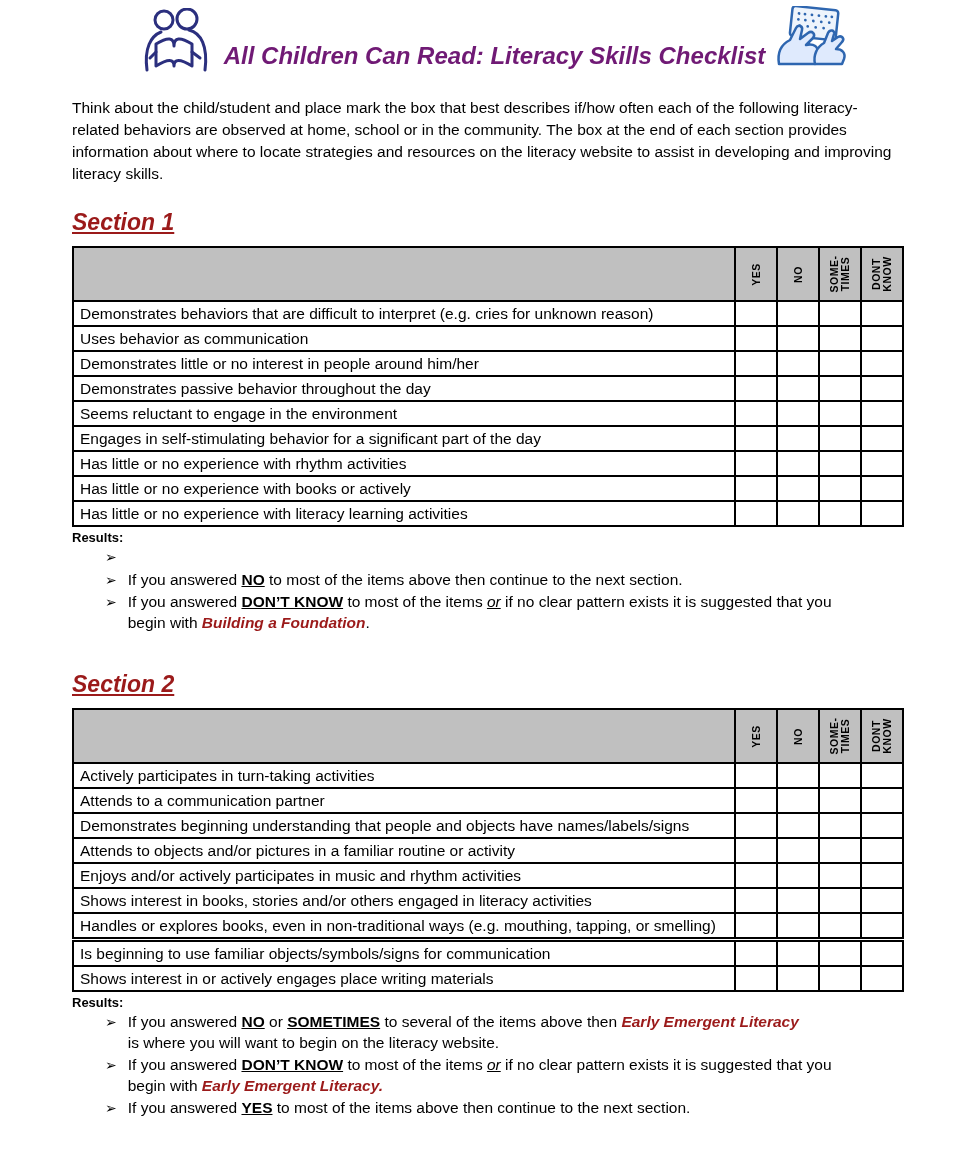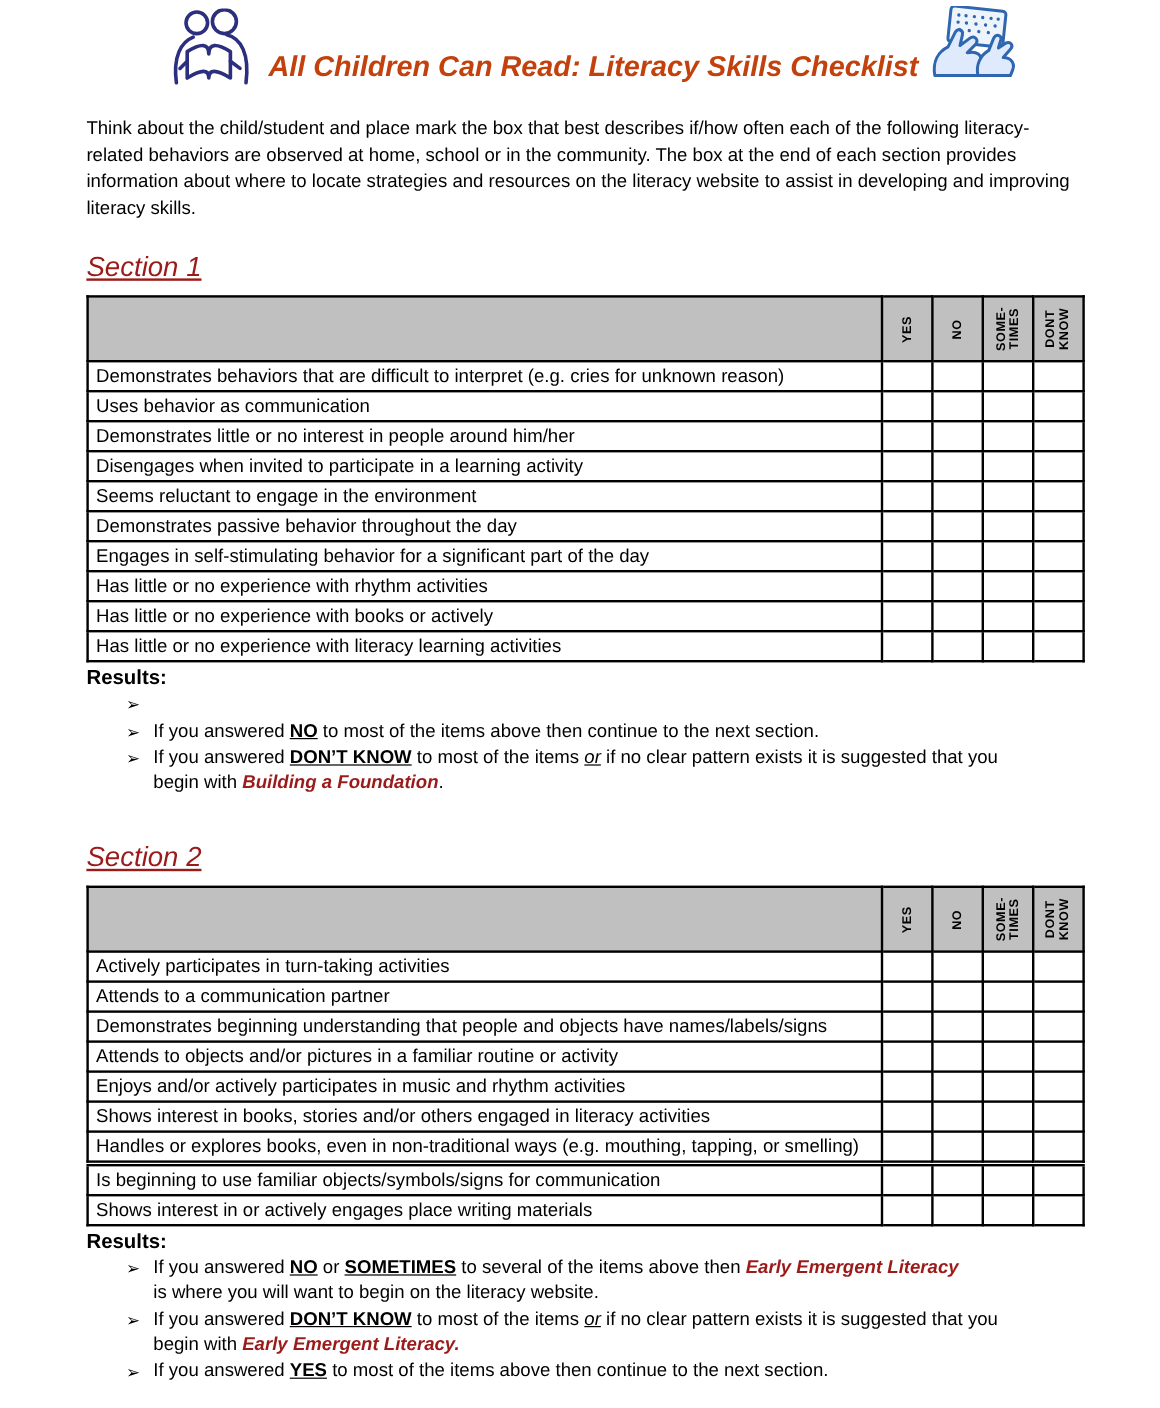--- a/index.html
+++ b/index.html
@@ -8,29 +8,29 @@
     width:967px; min-height:1173px;
     font-family:"Liberation Sans", sans-serif;
     color:#000;
   }
   .page { padding:4px 60px 10px 72px; }
 
   
   .title-row { display:flex; align-items:flex-end; justify-content:center; gap:6px; height:72px; margin-bottom:4px; }
   .title-text {
     font-size:24px; font-weight:bold; font-style:italic;
-    color:#c2410c; padding-bottom:6px; white-space:nowrap;
+    color:#701a75; padding-bottom:6px; white-space:nowrap;
   }
   .icon-left  { margin-bottom:0; }
   .icon-right { margin-bottom:6px; }
 
   .intro { font-size:15.5px; line-height:22px; width:833px; margin:21px 0 10px; }
 
   .section-heading {
-    font-size:23px; font-weight:normal; font-style:italic;
+    font-size:23px; font-weight:bold; font-style:italic;
     color:#9B1A1A; text-decoration:underline;
     margin:14px 0 10px; display:inline-block;
   }
   .sec2-gap { margin-top:32px; }
 
   
   table.checklist {
     border-collapse:collapse; table-layout:fixed;
     width:830px; font-size:15.5px;
   }
@@ -47,21 +47,21 @@
   td.desc { padding:1px 6px; line-height:21px; background:#fff; }
   td.ans  { background:#fff; }
   tr.item-row { height:23px; }
   tr.split-row td {
     height:3px; padding:0; border-left:none; border-right:none;
     border-top:2px solid #000; border-bottom:2px solid #000;
   }
 
   
   .results { margin:3px 0 6px; }
-  .results-label { font-weight:bold; font-size:17px; margin:2px 0 2px; }
+  .results-label { font-weight:bold; font-size:13px; margin:2px 0 2px; }
   .bullet { display:flex; gap:11px; padding-left:33px; font-size:15.5px; line-height:20.5px; margin:1px 0 2px; }
   .marker { flex:0 0 auto; font-size:14px; line-height:20.5px; }
   .btext  { display:inline-block; }
   .wa { max-width:640px; } .wb { max-width:745px; }
   .wc { max-width:672px; } .wd { max-width:715px; }
   .bu { font-weight:bold; text-decoration:underline; }
   .iu { font-style:italic; text-decoration:underline; }
   .red-em { color:#9B1A1A; font-weight:bold; font-style:italic; }
 </style>
 </head>
@@ -168,35 +168,28 @@
           <td class="ans"></td>
     </tr>
     <tr class="item-row">
       <td class="desc">Demonstrates little or no interest in people around him/her</td>
       <td class="ans"></td>
           <td class="ans"></td>
           <td class="ans"></td>
           <td class="ans"></td>
     </tr>
     <tr class="item-row">
-      <td class="desc">Disengages when invited to participate in a learning activity</td>
+      <td class="desc">Demonstrates passive behavior throughout the day</td>
       <td class="ans"></td>
           <td class="ans"></td>
           <td class="ans"></td>
           <td class="ans"></td>
     </tr>
     <tr class="item-row">
       <td class="desc">Seems reluctant to engage in the environment</td>
-      <td class="ans"></td>
-          <td class="ans"></td>
-          <td class="ans"></td>
-          <td class="ans"></td>
-    </tr>
-    <tr class="item-row">
-      <td class="desc">Demonstrates passive behavior throughout the day</td>
       <td class="ans"></td>
           <td class="ans"></td>
           <td class="ans"></td>
           <td class="ans"></td>
     </tr>
     <tr class="item-row">
       <td class="desc">Engages in self-stimulating behavior for a significant part of the day</td>
       <td class="ans"></td>
           <td class="ans"></td>
           <td class="ans"></td>

